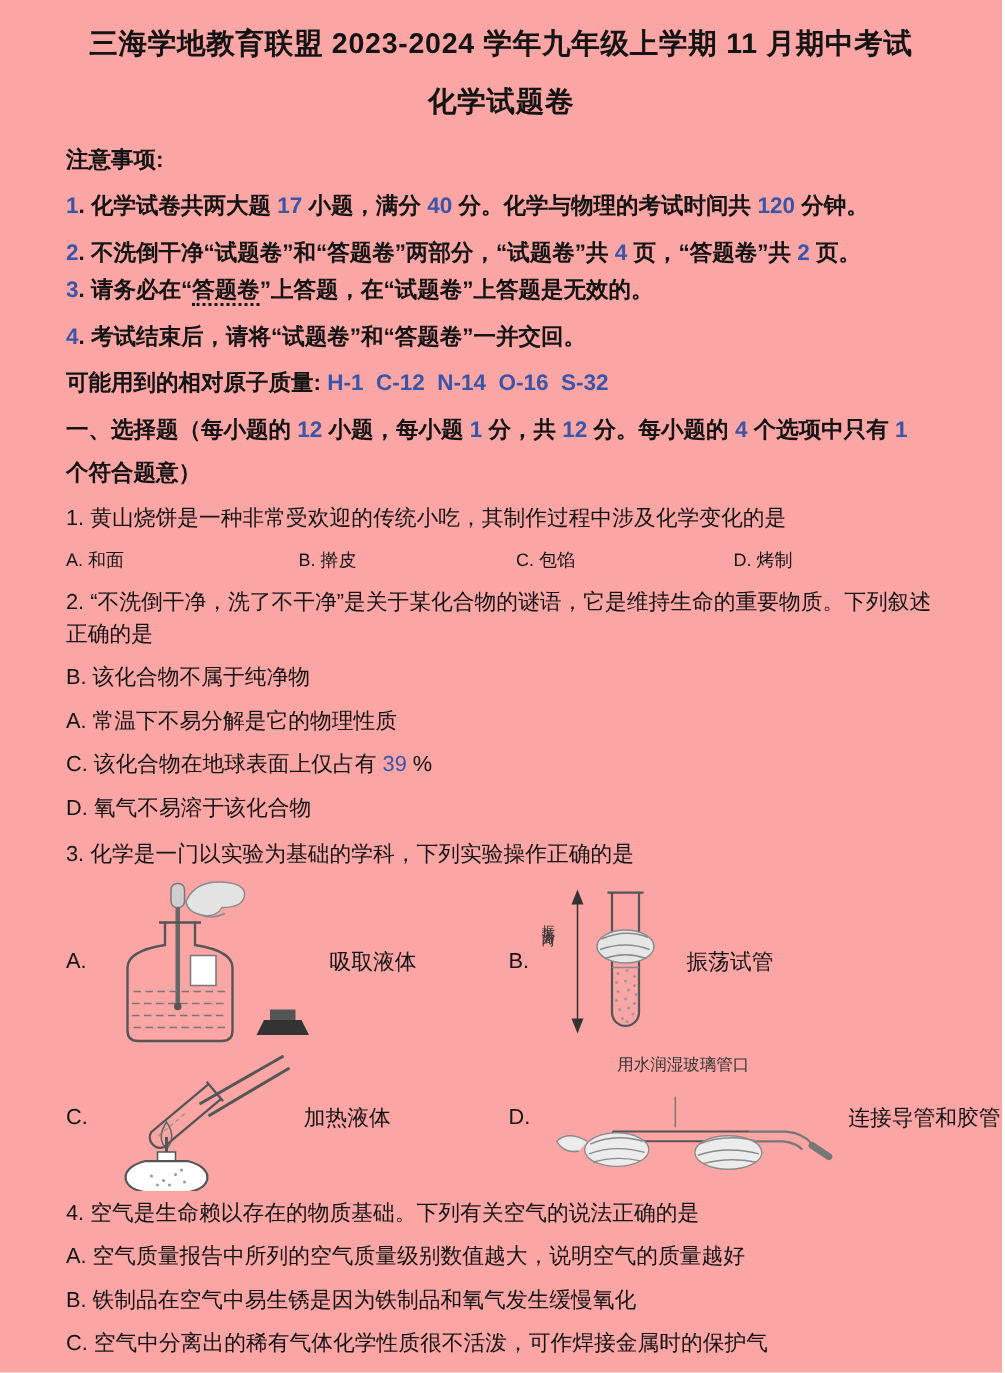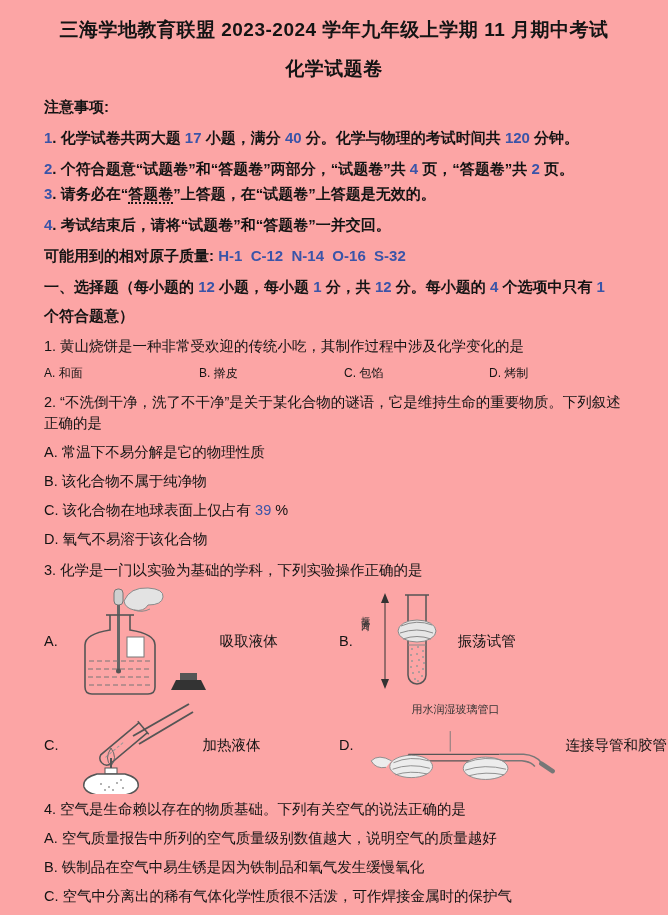--- a/index.html
+++ b/index.html
@@ -59,36 +59,36 @@
 <body>
 
 <div class="page">
 
   <div class="title">三海学地教育联盟 2023-2024 学年九年级上学期 11 月期中考试</div>
   <div class="title second">化学试题卷</div>
 
   <div class="line bold15 notice-head">注意事项:</div>
 
   <div class="line bold15 mt10"><span class="num">1</span><span>. 化学试卷共两大题 </span><span class="num">17</span><span> 小题，满分 </span><span class="num">40</span><span> 分。化学与物理的考试时间共 </span><span class="num">120</span><span> 分钟。</span></div>
-  <div class="line bold15 mt10"><span class="num">2</span><span>. 个符合题意“试题卷”和“答题卷”两部分，“试题卷”共 </span><span class="num">4</span><span> 页，“答题卷”共 </span><span class="num">2</span><span> 页。</span></div>
+  <div class="line bold15 mt10"><span class="num">2</span><span>. 不洗倒干净“试题卷”和“答题卷”两部分，“试题卷”共 </span><span class="num">4</span><span> 页，“答题卷”共 </span><span class="num">2</span><span> 页。</span></div>
   <div class="line bold15 mt4"><span class="num">3</span><span>. 请务必在“</span><span class="emph">答题卷</span><span>”上答题，在“试题卷”上答题是无效的。</span></div>
   <div class="line bold15 mt10"><span class="num">4</span><span>. 考试结束后，请将“试题卷”和“答题卷”一并交回。</span></div>
 
   <div class="line bold15 mt10"><span>可能用到的相对原子质量: </span><span class="num">H-1  C-12  N-14  O-16  S-32</span></div>
 
   <div class="line bold15 section-head mt6"><span>一、选择题（每小题的 </span><span class="num">12</span><span> 小题，每小题 </span><span class="num">1</span><span> 分，共 </span><span class="num">12</span><span> 分。每小题的 </span><span class="num">4</span><span> 个选项中只有 </span><span class="num">1</span><span> 个符合题意）</span></div>
 
   <div class="line body14 mt6">1. 黄山烧饼是一种非常受欢迎的传统小吃，其制作过程中涉及化学变化的是</div>
   <div class="opt-row">
     <span class="opt-col w155">A. 和面</span><span class="opt-col w145">B. 擀皮</span><span class="opt-col w145">C. 包馅</span><span class="opt-col">D. 烤制</span>
   </div>
 
   <div class="line body14 mt10">2. “不洗倒干净，洗了不干净”是关于某化合物的谜语，它是维持生命的重要物质。下列叙述正确的是</div>
+  <div class="line body14 opt-line"><span>B. 该化合物不属于纯净物</span></div>
   <div class="line body14 opt-line"><span>A. 常温下不易分解是它的物理性质</span></div>
-  <div class="line body14 opt-line"><span>B. 该化合物不属于纯净物</span></div>
   <div class="line body14 opt-line"><span>C. 该化合物在地球表面上仅占有 </span><span class="num">39</span><span> %</span></div>
   <div class="line body14 opt-line"><span>D. 氧气不易溶于该化合物</span></div>
 
   <div class="line body14 mt10">3. 化学是一门以实验为基础的学科，下列实验操作正确的是</div>
 
   <div class="fig-grid">
 
     <div class="fig-cell row1">
       <span class="qletter">A.</span>
       <span>

